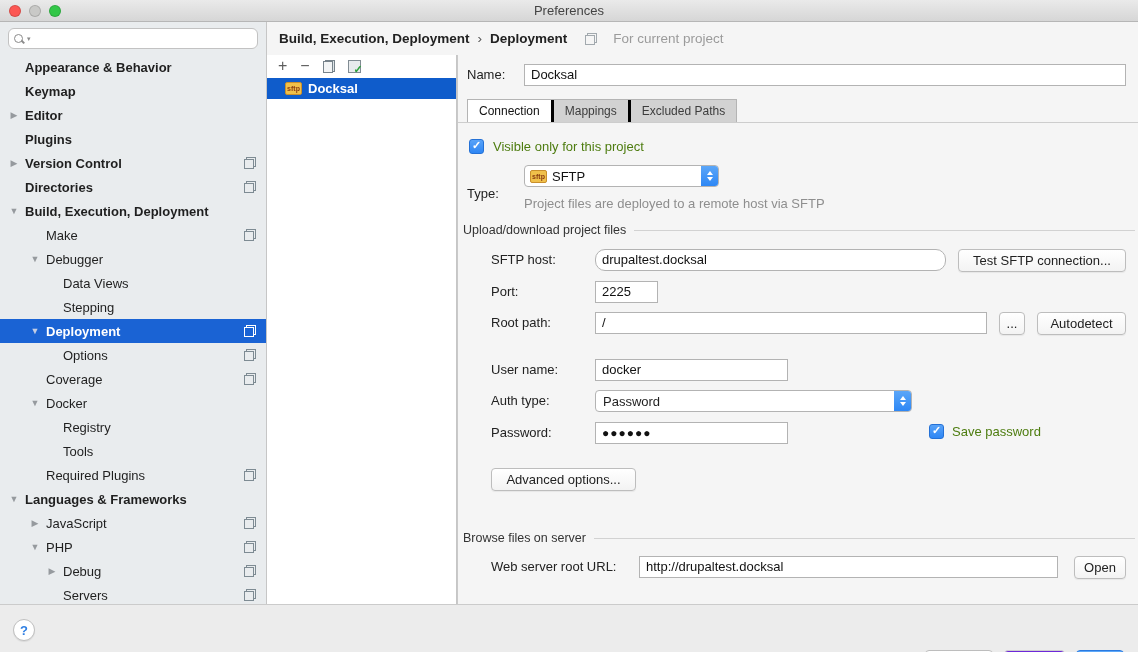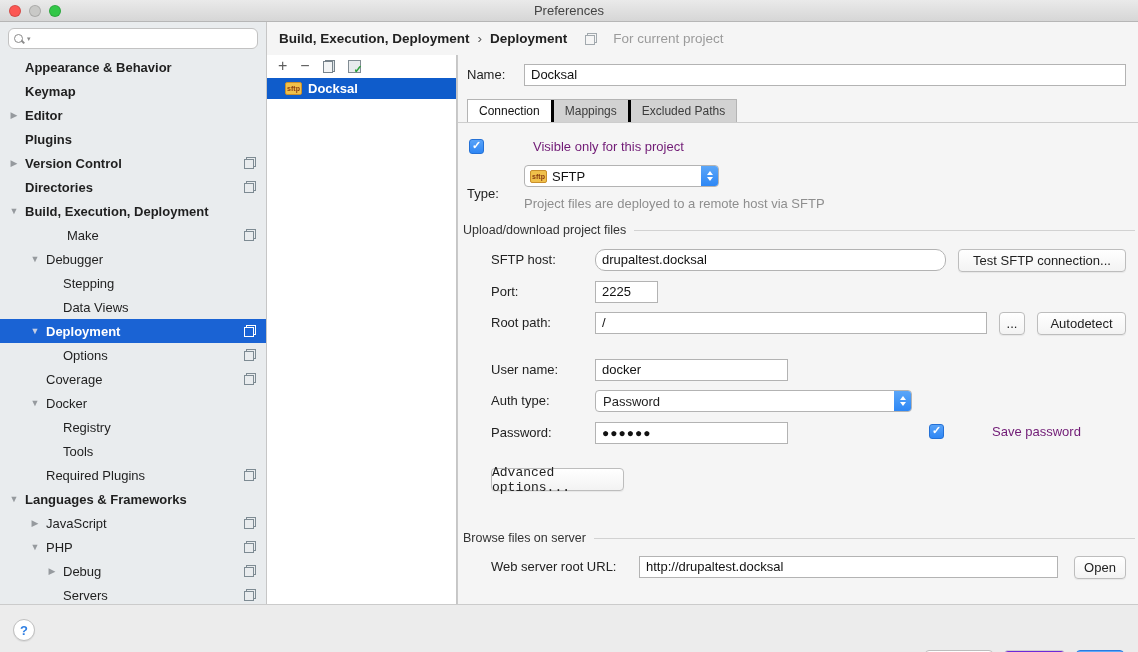--- a/index.html
+++ b/index.html
@@ -80,21 +80,21 @@
   .tabs { position:absolute; top:44px; left:9px; height:23px; display:flex;
     background:#d2d2d2; border:1px solid #b4b4b4; border-bottom:none; }
   .tab { padding:3px 11px; font-size:12px; color:#3c3c3c; border-right:3px solid #000000; line-height:16px; }
   .tab:last-child { border-right:none; }
   .tab.active { background:#fff; color:#111; }
   .tabline { position:absolute; top:67px; left:0; width:100%; border-top:1px solid #cdcdcd; }
 
   .cb { position:absolute; width:15px; height:15px; border-radius:3px;
     background:linear-gradient(#59a3f8,#2e86f4); border:1px solid #2471d6; }
   .cb::after { content:"✓"; position:absolute; left:2px; top:-1px; color:#fff; font-size:11px; font-weight:bold; }
-  .cb-label { position:absolute; height:16px; line-height:16px; color:#701a75;margin-left:40px; }
+  .cb-label { position:absolute; height:16px; line-height:16px; color:#4d7c0f; }
 
   .dropdown { position:absolute; height:22px; background:#fff; border:1px solid #b3b3b3;
     border-radius:4px; display:flex; align-items:center; padding-left:5px; }
   .dd-text { margin-left:5px; color:#111; }
   .stepper { position:absolute; right:0; top:0; width:17px; height:20px;
     background:linear-gradient(#5ba6f8,#2d87f5); border-radius:0 3px 3px 0;
     display:flex; flex-direction:column; align-items:center; justify-content:center; gap:2px; }
   .stepper i { width:0; height:0; border-left:3.5px solid transparent; border-right:3.5px solid transparent; }
   .stepper .up { border-bottom:4px solid #fff; }
   .stepper .dn { border-top:4px solid #fff; }
@@ -166,36 +166,36 @@
         </div>
         <div class="trow bold" style="padding-left: 8px;">
           <span class="arrow"></span>
           <span class="tlabel">Directories</span>
           <span class="proj-ic"></span>
         </div>
         <div class="trow bold" style="padding-left: 8px;">
           <span class="arrow">▼</span>
           <span class="tlabel">Build, Execution, Deployment</span>
         </div>
-        <div class="trow" style="padding-left: 29px; gap: 21px;">
+        <div class="trow" style="padding-left: 29px;">
           <span class="arrow"></span>
           <span class="tlabel">Make</span>
           <span class="proj-ic"></span>
         </div>
         <div class="trow" style="padding-left: 29px;">
           <span class="arrow">▼</span>
           <span class="tlabel">Debugger</span>
         </div>
         <div class="trow" style="padding-left: 46px;">
           <span class="arrow"></span>
+          <span class="tlabel">Data Views</span>
+        </div>
+        <div class="trow" style="padding-left: 46px;">
+          <span class="arrow"></span>
           <span class="tlabel">Stepping</span>
-        </div>
-        <div class="trow" style="padding-left: 46px;">
-          <span class="arrow"></span>
-          <span class="tlabel">Data Views</span>
         </div>
         <div class="trow selected" style="padding-left: 29px;">
           <span class="arrow">▼</span>
           <span class="tlabel">Deployment</span>
           <span class="proj-ic"></span>
         </div>
         <div class="trow" style="padding-left: 46px;">
           <span class="arrow"></span>
           <span class="tlabel">Options</span>
           <span class="proj-ic"></span>
@@ -327,21 +327,21 @@
           <i class="up"></i>
           <i class="dn"></i>
         </span>
     </div>
 
     <div class="flabel" style="left:33px; top:367px;">Password:</div>
     <div class="finput pwd" style="left:137px; top:367px; width:193px;">●●●●●●</div>
     <span class="cb" style="left:471px; top:369px;"></span>
     <span class="cb-label" style="left:494px; top:369px;">Save password</span>
 
-    <div class="mbtn" style="left:33px; top:413px; width:133px;font-family:Liberation Mono, monospace;">Advanced options...</div>
+    <div class="mbtn" style="left:33px; top:413px; width:145px;">Advanced options...</div>
 
     <div class="section" style="left:5px; top:476px; width:672px;">
       <span>Browse files on server</span>
       <span class="rule" style="flex:1;"></span>
     </div>
 
     <div class="flabel" style="left:33px; top:501px;">Web server root URL:</div>
     <div class="finput" style="left:181px; top:501px; width:419px;">http://drupaltest.docksal</div>
     <div class="mbtn" style="left:616px; top:501px; width:52px;">Open</div>
   </div>

